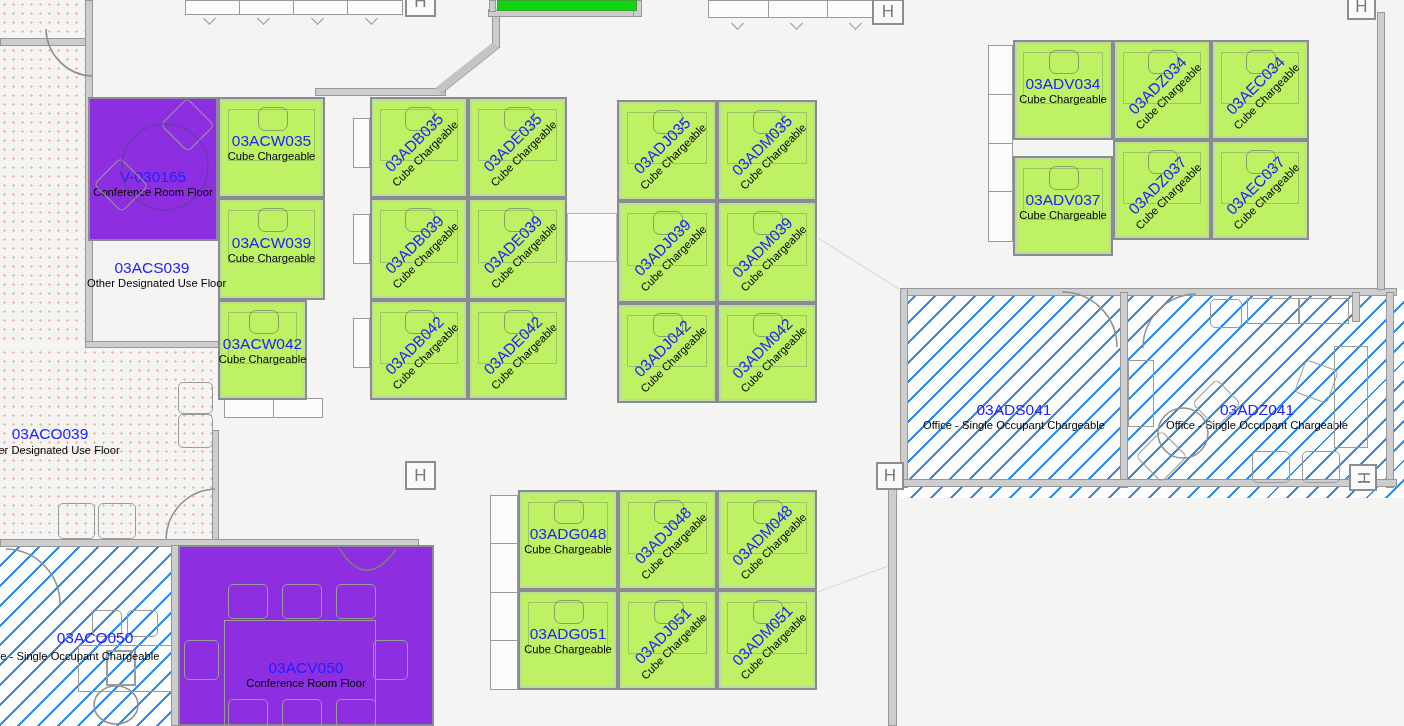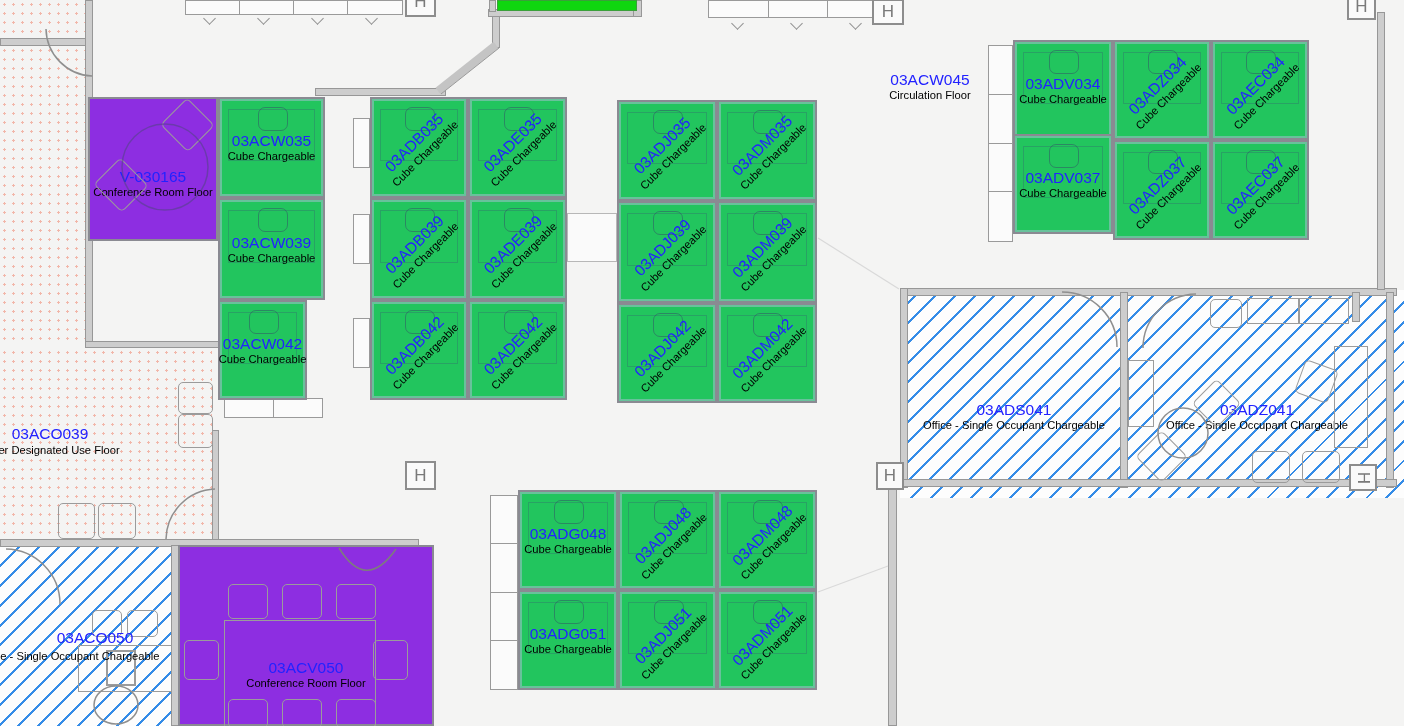--- a/index.html
+++ b/index.html
@@ -4,21 +4,21 @@
 <style>
   html,body{margin:0;padding:0;}
   .canvas{position:relative;width:1404px;height:726px;overflow:hidden;
           background:#f4f4f3;font-family:"Liberation Sans",sans-serif;}
   .abs{position:absolute;box-sizing:border-box;}
   .dots{background-image:radial-gradient(circle,rgba(240,150,130,.65) 1px,transparent 1.1px);
         background-size:9px 9px;z-index:1;}
   .hatch{background-image:repeating-linear-gradient(135deg,rgba(42,134,230,.95) 0 2px,transparent 2px 14px);
          background-color:#fdfdfd;z-index:1;}
   .wall{background:#cdcdcd;border:1px solid #979797;z-index:2;}
-  .cube{background:#22c55e;border:2px solid #8a8a92;box-shadow:inset 0 0 0 2px rgba(190,190,230,.45);z-index:3;}
+  .cube{background:#bef264;border:2px solid #8a8a92;box-shadow:inset 0 0 0 2px rgba(190,190,230,.45);z-index:3;}
   .cube::before{content:"";position:absolute;top:8px;left:50%;margin-left:-14px;width:28px;height:22px;
         border:1.5px solid rgba(55,55,105,.42);border-radius:7px;}
   .cube::after{content:"";position:absolute;left:8px;right:8px;top:10px;height:52%;
         border:1px solid rgba(60,60,120,.25);}
   .room-purple{background:#8d2ee1;border:2px solid #8a8a92;z-index:3;}
   .room-clear{z-index:3;}
   .lbl{position:absolute;inset:0;display:flex;flex-direction:column;align-items:center;
        justify-content:center;text-align:center;z-index:6;pointer-events:none;}
   .rot{transform:rotate(-45deg);}
   .code{color:#2222ff;font-size:15.5px;line-height:1.25;white-space:nowrap;}
@@ -123,33 +123,33 @@
   <div class="abs room-purple" style="left:88px;top:97px;width:130px;height:144px">
     <div class="lbl" style="top:28px">
       <div class="code">V-030165</div>
       <div class="type">Conference Room Floor</div>
     </div>
   </div>
   <div class="furn" style="left:168px;top:106px;width:37px;height:36px;transform:rotate(45deg)"></div>
   <div class="furn" style="left:101px;top:166px;width:38px;height:36px;transform:rotate(45deg)"></div>
 
   <div class="abs room-clear" style="left:93px;top:212px;width:125px;height:129px"></div>
+  <div class="tag" style="left:87px;top:258px;width:130px">
+    <div class="code">03ACS039</div>
+    <div class="type">Other Designated Use Floor</div>
+  </div>
 
   <div class="tag" style="left:-5px;top:424px;width:110px">
     <div class="code">03ACO039</div>
   </div>
   <div class="tag" style="left:-30px;top:444px;width:160px">
     <div class="type">Other Designated Use Floor</div>
   </div>
 
   <div class="abs room-clear" style="left:865px;top:66px;width:130px;height:44px"></div>
-  <div class="tag" style="left:865px;top:70px;width:130px">
-    <div class="code">03ACW045</div>
-    <div class="type">Circulation Floor</div>
-  </div>
 
   <div class="abs cube" style="left:218px;top:97px;width:107px;height:101px">
     <div class="lbl">
         <div class="code">03ACW035</div>
         <div class="type">Cube Chargeable</div>
       </div>
   </div>
   <div class="abs cube" style="left:218px;top:198px;width:107px;height:102px">
     <div class="lbl">
         <div class="code">03ACW039</div>
@@ -248,21 +248,21 @@
         <div class="code">03ADZ034</div>
         <div class="type">Cube Chargeable</div>
       </div>
   </div>
   <div class="abs cube" style="left:1211px;top:40px;width:98px;height:100px">
     <div class="lbl rot">
         <div class="code">03AEC034</div>
         <div class="type">Cube Chargeable</div>
       </div>
   </div>
-  <div class="abs cube" style="left:1013px;top:134px;width:100px;height:100px">
+  <div class="abs cube" style="left:1013px;top:156px;width:100px;height:100px">
     <div class="lbl">
         <div class="code">03ADV037</div>
         <div class="type">Cube Chargeable</div>
       </div>
   </div>
   <div class="abs cube" style="left:1113px;top:140px;width:98px;height:100px">
     <div class="lbl rot">
         <div class="code">03ADZ037</div>
         <div class="type">Cube Chargeable</div>
       </div>

